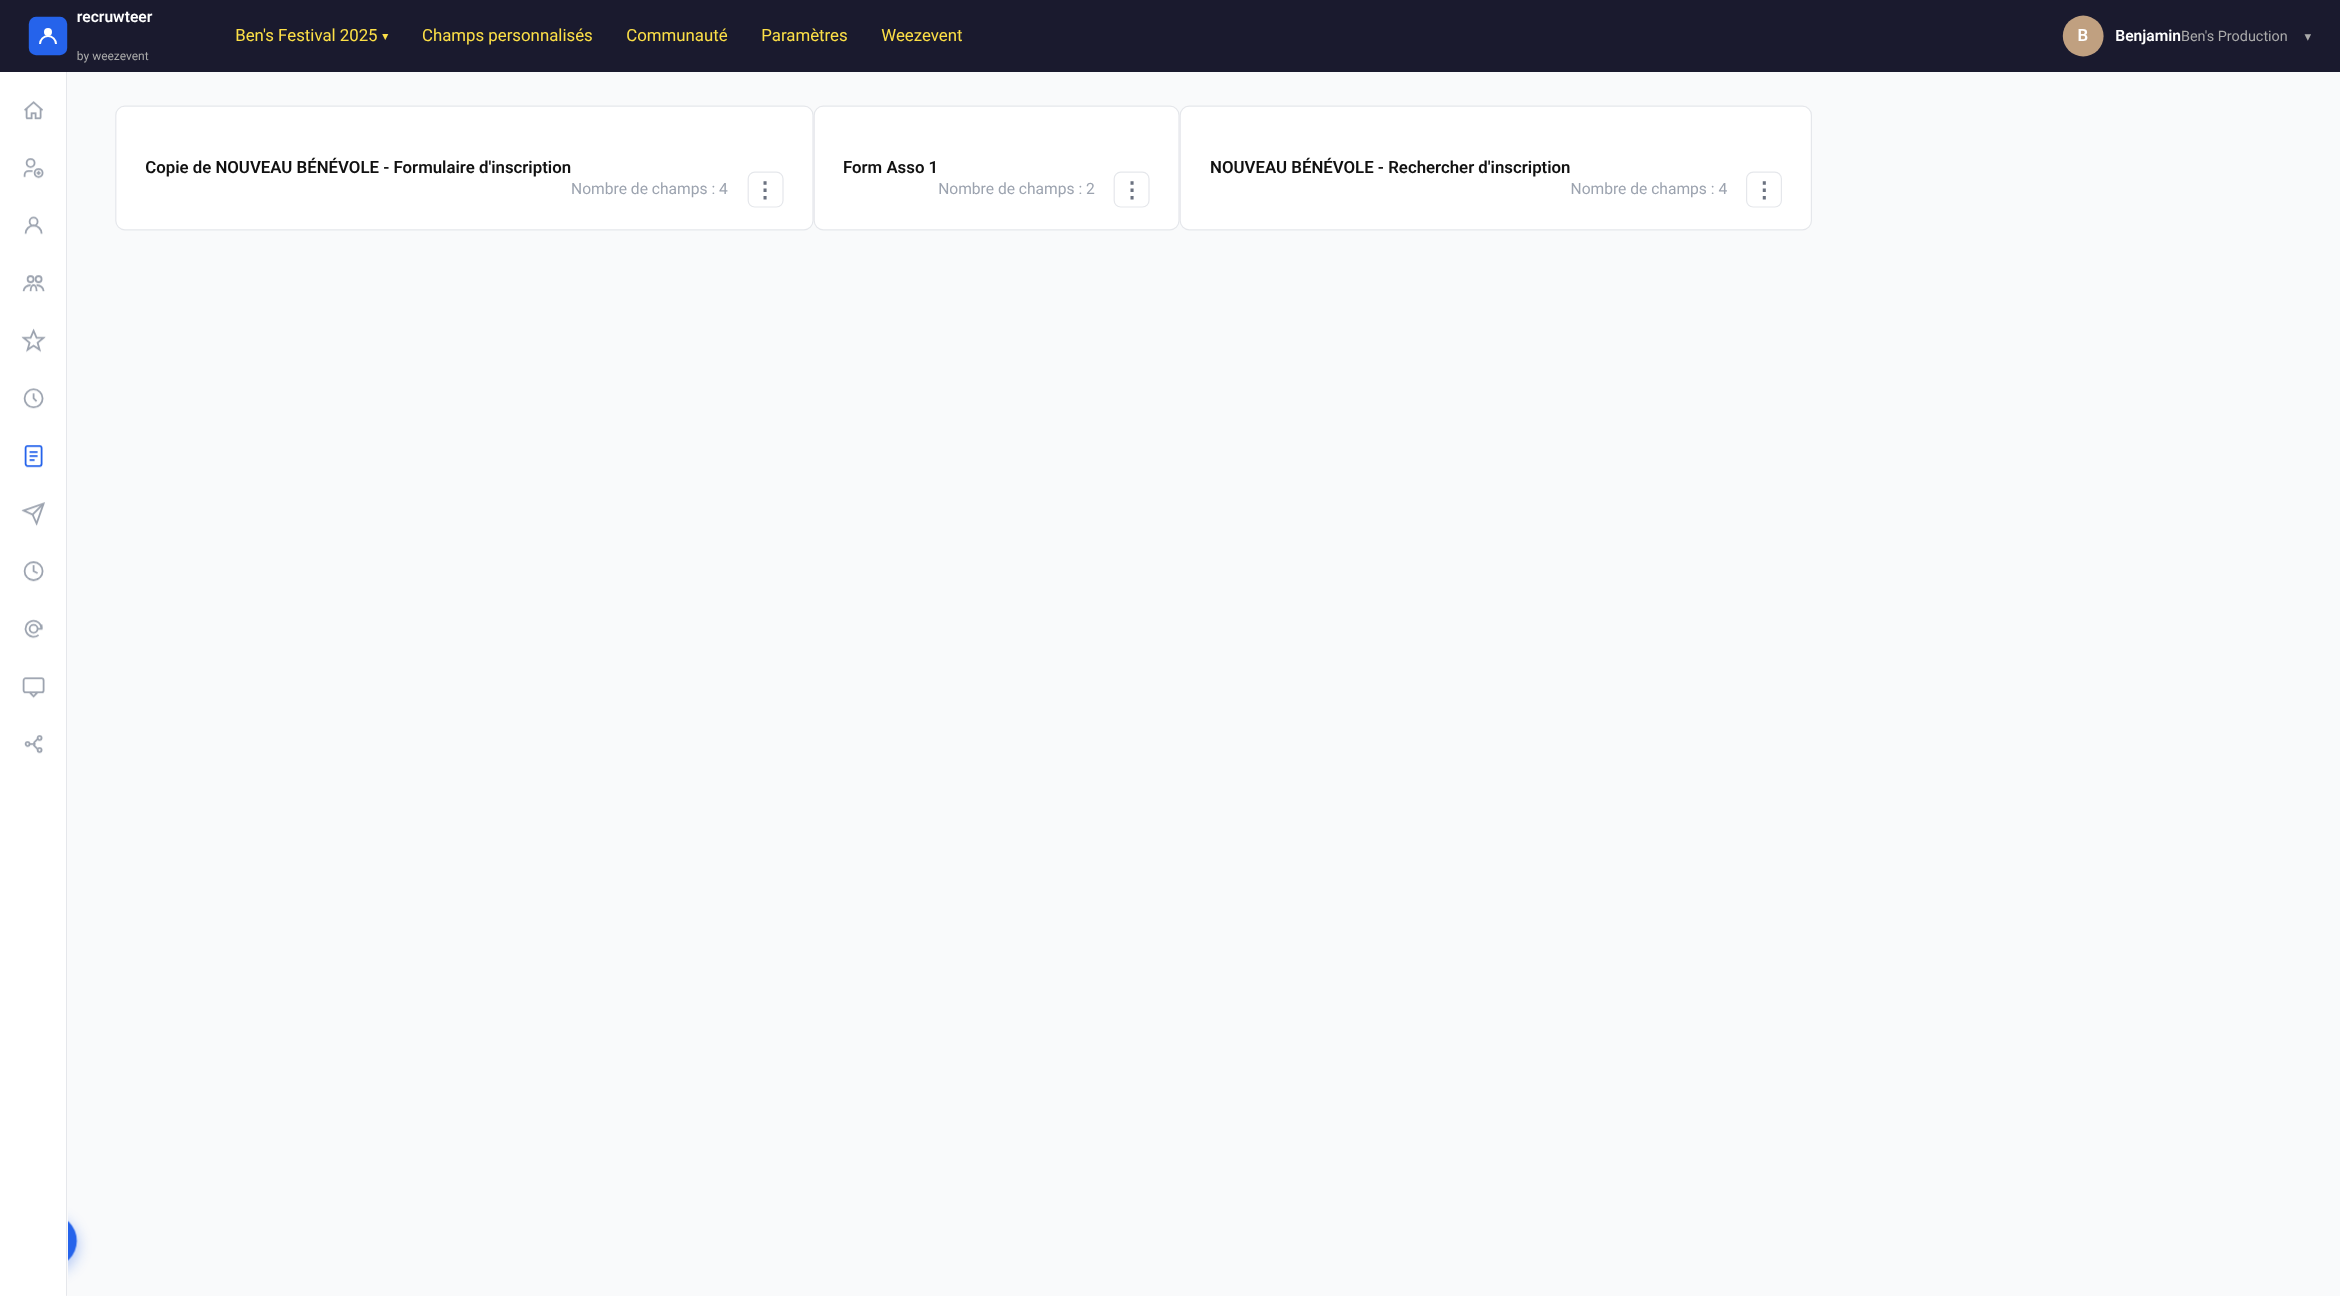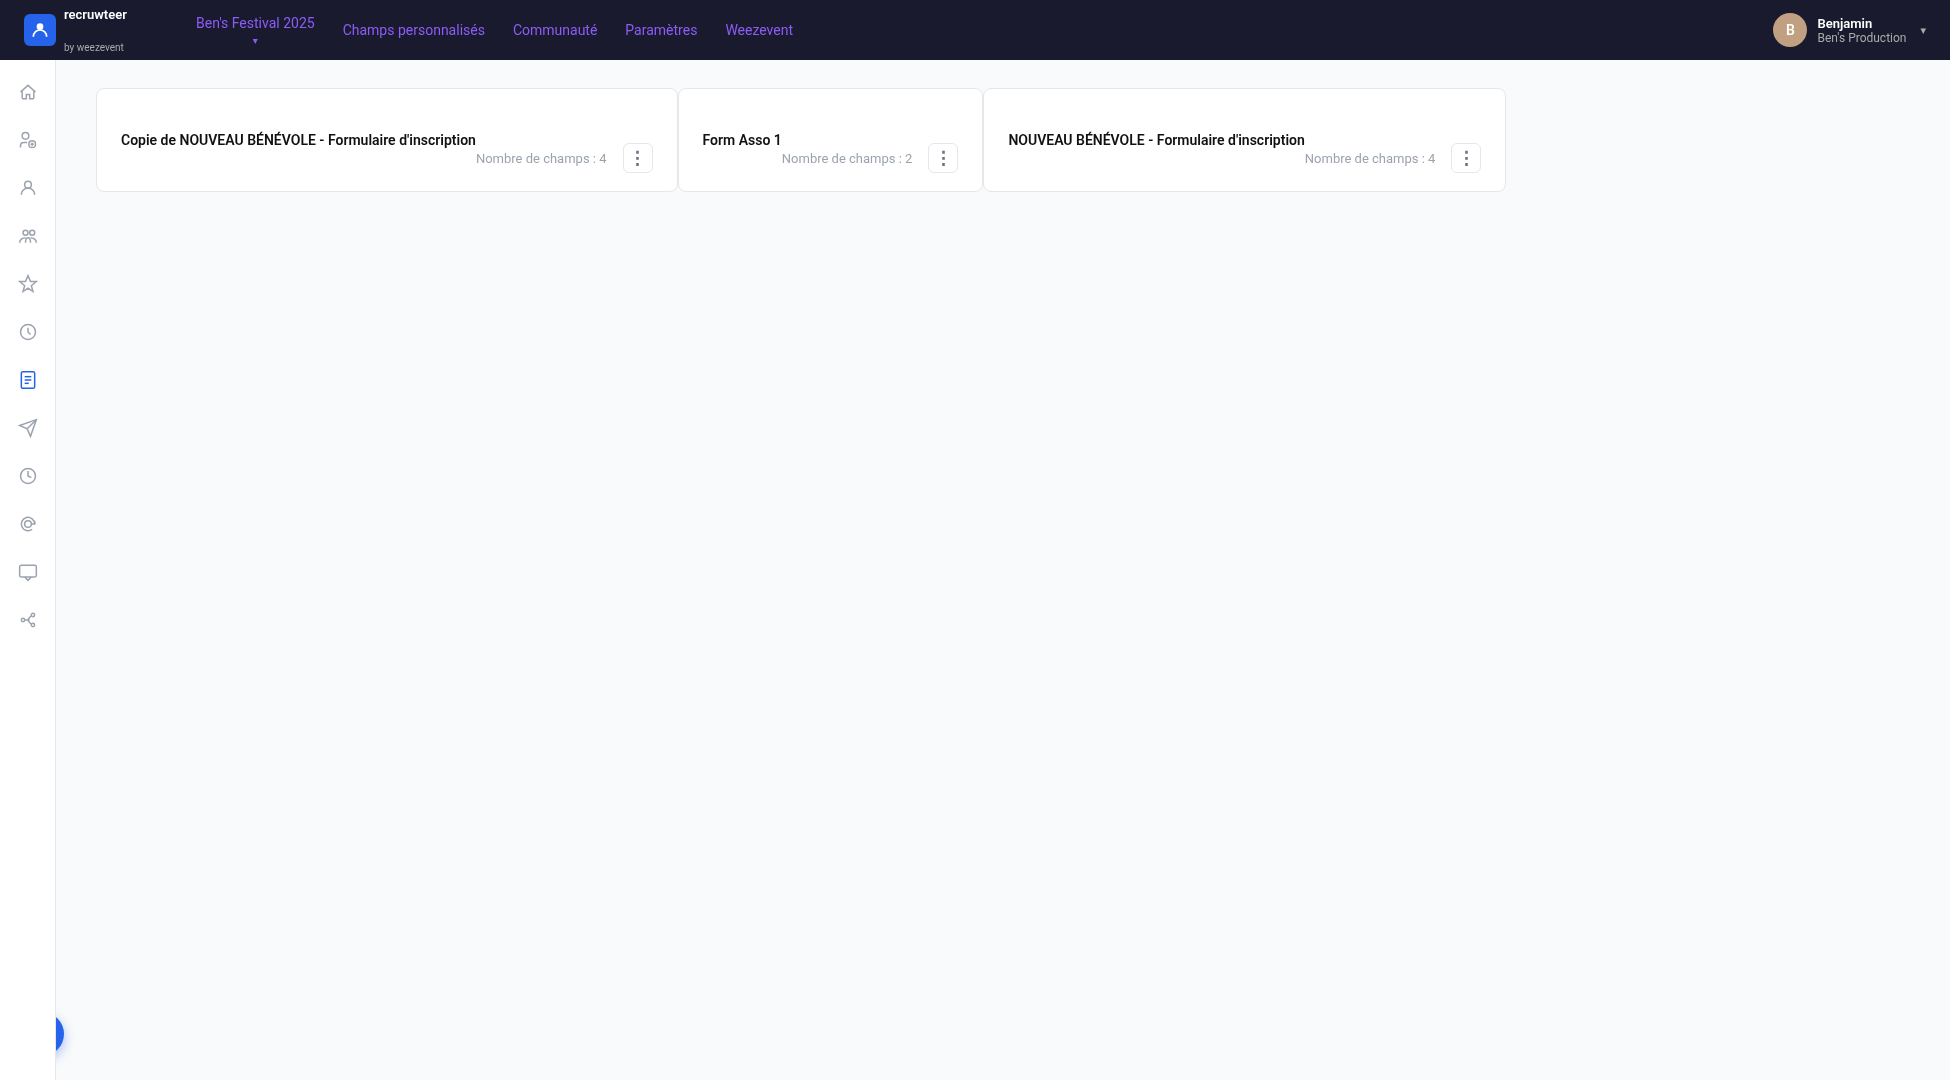--- a/index.html
+++ b/index.html
@@ -17,35 +17,34 @@
     }
     .logo-box {
       background: #2563eb; border-radius: 6px;
       width: 32px; height: 32px; display: flex; align-items: center; justify-content: center;
     }
     .logo-box svg { width: 20px; height: 20px; fill: white; }
     .logo-text { color: white; font-size: 13px; font-weight: 600; line-height: 1.2; }
     .logo-sub { color: #aaa; font-size: 10px; font-weight: 400; margin-top: 20px; }
     .nav-items { display: flex; align-items: center; gap: 28px; flex: 1; }
     .nav-item {
-      color: #8b5cf6; font-size: 14px; cursor: pointer; display: flex; align-items: center; gap: 4px;
+      color: #fde047; font-size: 14px; cursor: pointer; display: flex; align-items: center; gap: 4px;
       white-space: nowrap;
-      flex-direction: column;
     }
     .nav-item .chevron { font-size: 10px; }
     .nav-right { display: flex; align-items: center; gap: 12px; margin-left: auto; }
     .user-area {
       display: flex; align-items: center; gap: 10px; cursor: pointer; color: white;
     }
     .avatar {
       width: 34px; height: 34px; border-radius: 50%; background: #c0a080;
       overflow: hidden; display: flex; align-items: center; justify-content: center;
       font-size: 14px; color: white; font-weight: 600;
     }
-    .user-info { display: flex; flex-direction: column; }
+    .user-info { display: flex; flex-direction: row; }
     .user-name { font-size: 13px; font-weight: 600; color: white; }
     .user-org { font-size: 12px; color: #aaa; }
     .user-chevron { color: #aaa; font-size: 11px; margin-left: 4px; }
 
     
     .sidebar {
       position: fixed; top: 56px; left: 0; bottom: 0;
       width: 56px; background: white;
       display: flex; flex-direction: column; align-items: center;
       padding: 16px 0; gap: 8px;
@@ -267,21 +266,21 @@
 
     <div class="form-row">
       <span class="form-name">Form Asso 1</span>
       <div class="form-right">
         <span class="form-count">Nombre de champs : 2</span>
         <button class="more-btn">⋮</button>
       </div>
     </div>
 
     <div class="form-row">
-      <span class="form-name">NOUVEAU BÉNÉVOLE - Formulaire d'inscription</span>
+      <span class="form-name">NOUVEAU BÉNÉVOLE - Rechercher d'inscription</span>
       <div class="form-right">
         <span class="form-count">Nombre de champs : 4</span>
         <button class="more-btn">⋮</button>
       </div>
     </div>
 
   </div>
 </main>
 
 <div class="chat-bubble">

